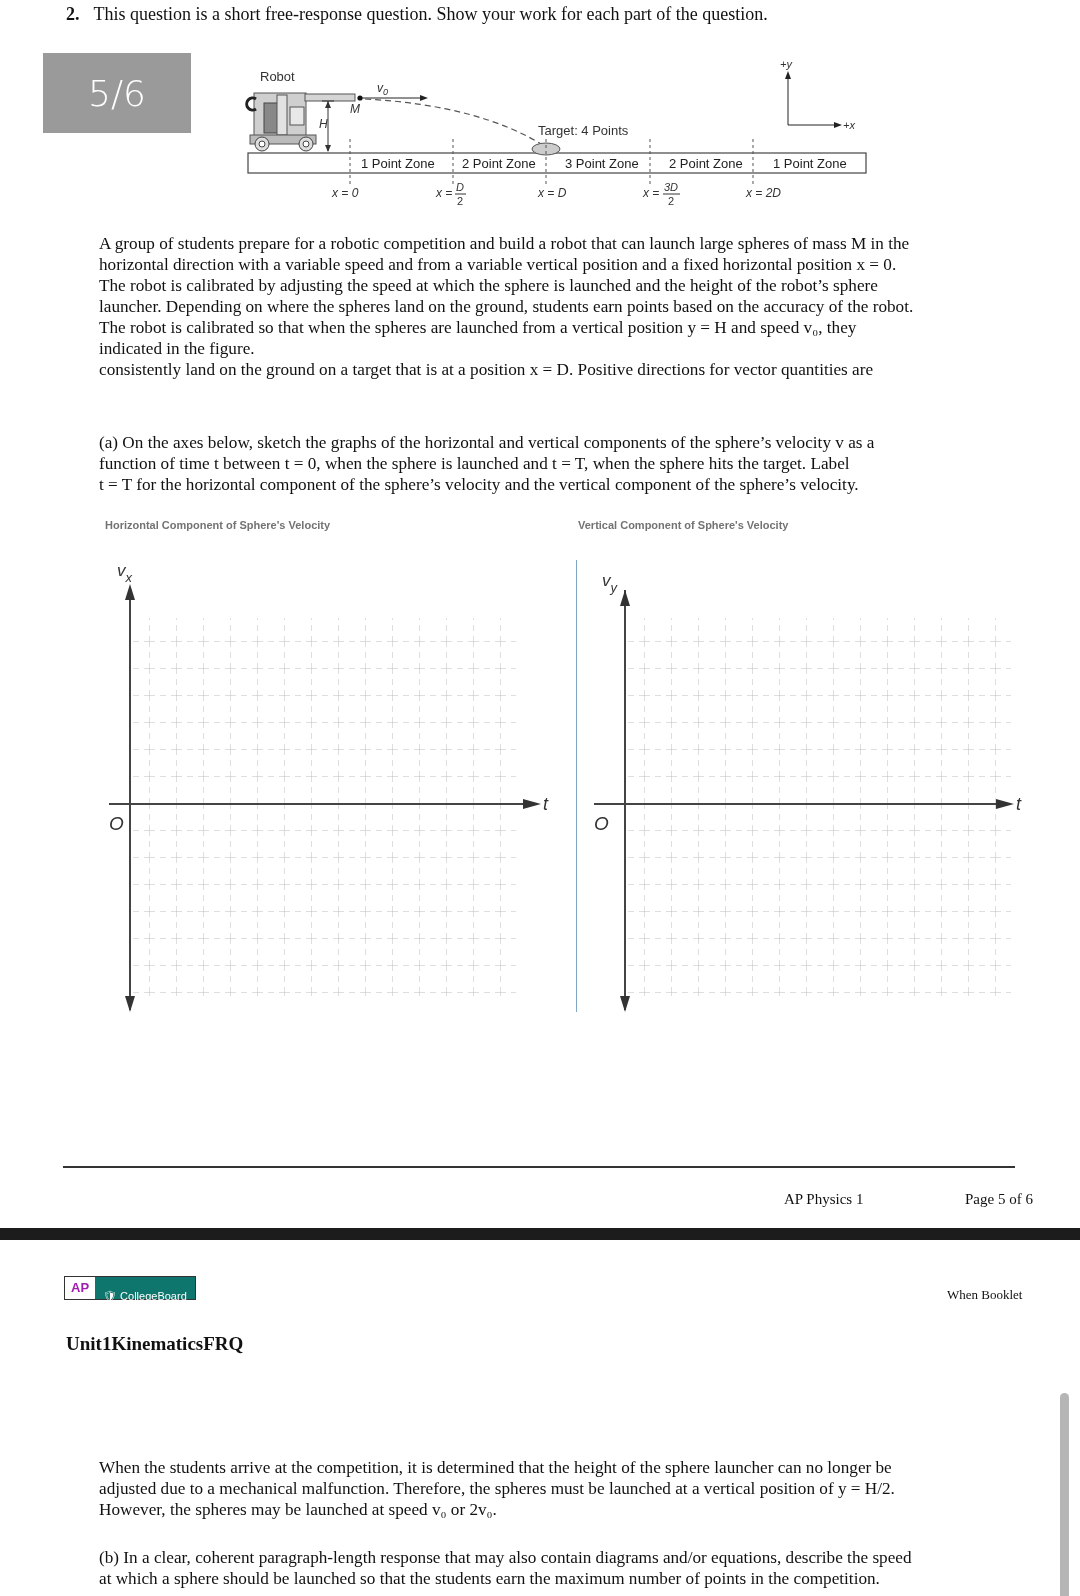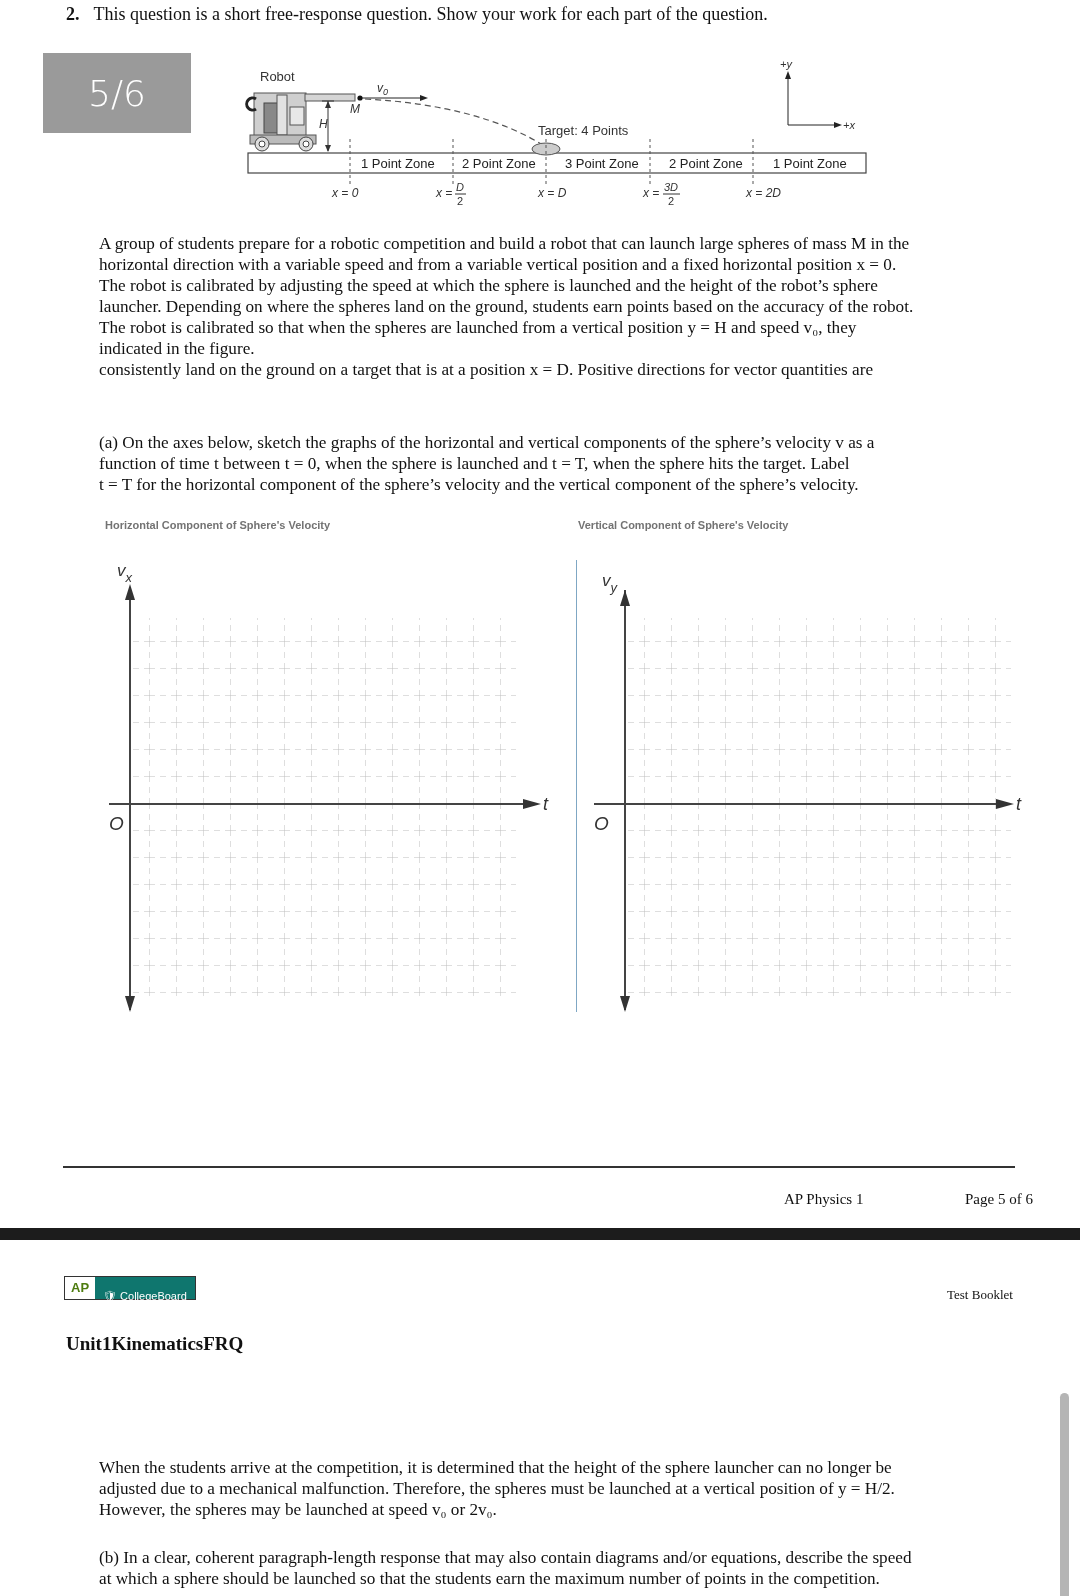--- a/index.html
+++ b/index.html
@@ -10,21 +10,21 @@
   .badge{left:43px;top:53px;width:148px;height:80px;background:#9a9a9a;border-radius:0;color:#fff;font-family:"DejaVu Sans",sans-serif;font-size:36px;display:flex;align-items:center;justify-content:center;font-weight:300;}
   .diagram{left:240px;top:55px;width:660px;height:160px;}
   .sans{font-family:"Liberation Sans",sans-serif;}
   .para{left:99px;width:930px;font-size:17.2px;line-height:21px;}
   .gtitle{font-family:"Liberation Sans",sans-serif;font-weight:bold;font-size:11px;color:#737373;}
   .graph{position:absolute;}
   .footer-rule{left:63px;top:1166px;width:952px;height:2px;background:#333;}
   .foot-text{font-size:15px;}
   .blackbar{left:0;top:1228px;width:1080px;height:12px;background:#1c1c1c;}
   .aplogo{left:64px;top:1276px;height:22px;border:1px solid #333;display:flex;font-family:"Liberation Sans",sans-serif;}
-  .aplogo .ap{background:#fff;color:#4d7c0f;font-weight:bold;font-size:13px;padding:0 6px;line-height:22px;}
+  .aplogo .ap{background:#fff;color:#a21caf;font-weight:bold;font-size:13px;padding:0 6px;line-height:22px;}
   .aplogo .cb{background:#0f766e;color:#fff;font-size:11px;padding:8px 8px;line-height:22px;}
   .scrollbar{left:1060px;top:1393px;width:9px;height:210px;background:#b5b5b5;border-radius:5px;}
   .vline{left:576px;top:560px;width:1px;height:452px;background:#7fa7c4;}
 </style>
 </head>
 <body>
 
 <div class="abs qhead">
   <b>2.</b><span>This question is a short free-response question. Show your work for each part of the question.</span>
 </div>
@@ -159,21 +159,21 @@
 <div class="abs footer-rule"></div>
 <div class="abs foot-text" style="left:784px;top:1191px;">AP Physics 1</div>
 <div class="abs foot-text" style="left:933px;top:1191px;margin-left:32px;">Page 5 of 6</div>
 
 <div class="abs blackbar"></div>
 
 <div class="abs aplogo">
   <span class="ap">AP</span>
   <span class="cb">🛡︎ <span>CollegeBoard</span></span>
 </div>
-<div class="abs" style="left:947px;top:1287px;font-size:13px;">Test Booklet</div>
+<div class="abs" style="left:947px;top:1287px;font-size:13px;">When Booklet</div>
 <div class="abs" style="left:66px;top:1333px;font-size:19px;font-weight:bold;">Unit1KinematicsFRQ</div>
 
 <div class="abs para" style="top:1457px;">
   <div>When the students arrive at the competition, it is determined that the height of the sphere launcher can no longer be</div>
   <div>adjusted due to a mechanical malfunction. Therefore, the spheres must be launched at a vertical position of y = H/2.</div>
   <div>However, the spheres may be launched at speed v₀ or 2v₀.</div>
 </div>
 <div class="abs para" style="top:1547px;">
   <div>(b) In a clear, coherent paragraph-length response that may also contain diagrams and/or equations, describe the speed</div>
   <div>at which a sphere should be launched so that the students earn the maximum number of points in the competition.</div>

